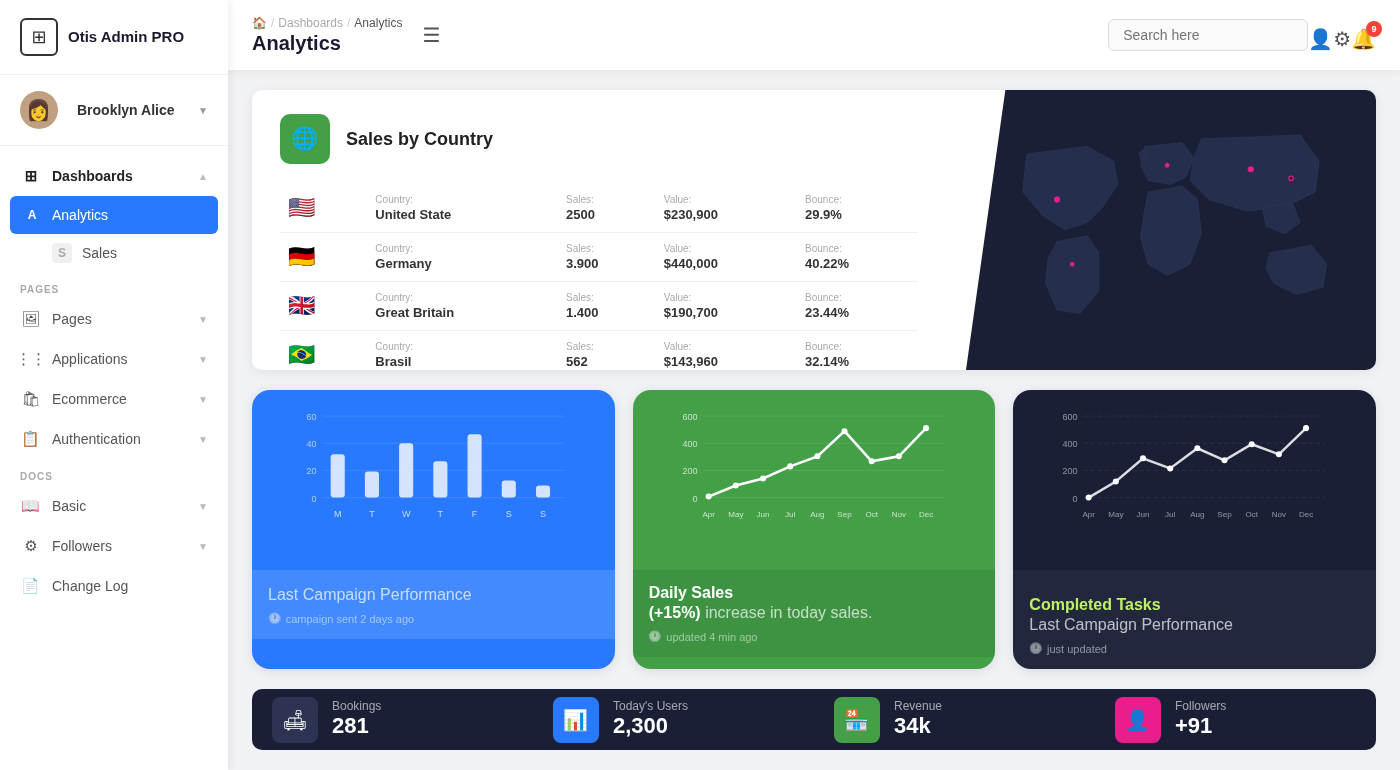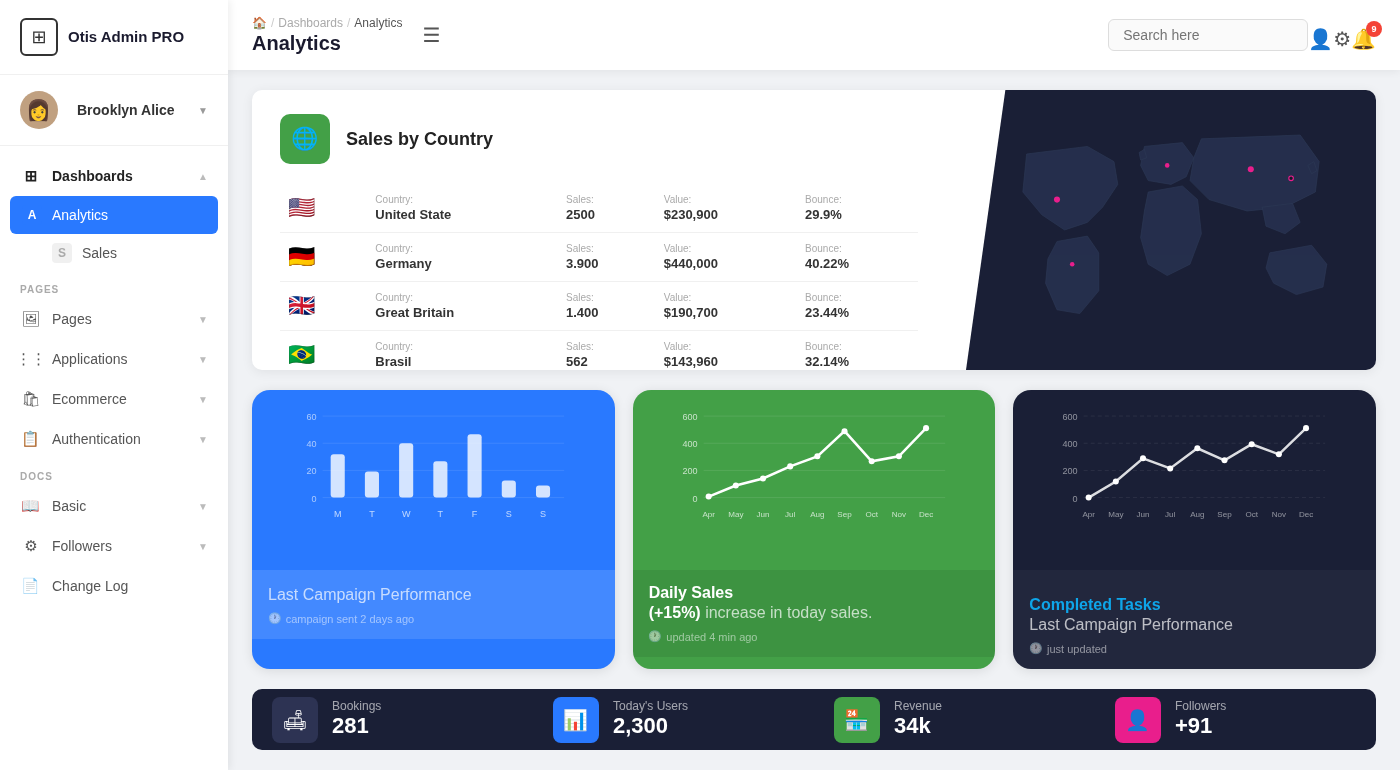--- a/index.html
+++ b/index.html
@@ -193,21 +193,21 @@
     .chart-card-green { background: #43a047; }
     .chart-card-dark { background: #1a1f36; }
 
     .chart-area {
       padding: 16px 16px 8px;
       height: 180px;
       position: relative;
     }
     .chart-info { padding: 14px 16px; background: rgba(255,255,255,0.05); }
     .chart-title { font-size: 16px; font-weight: 700; color: #fff; }
-    .chart-card-dark .chart-title { color: #0ea5e9; margin-top: 12px; }
+    .chart-card-dark .chart-title { color: #bef264; margin-top: 12px; }
     .chart-subtitle { font-size: 16px; color: rgba(255,255,255,0.7); margin-top: 2px; }
     .chart-subtitle .highlight { color: #fff; font-weight: 700; }
     .chart-time { font-size: 11px; color: rgba(255,255,255,0.5); margin-top: 8px; display: flex; align-items: center; gap: 4px; }
     .chart-card-blue .chart-info { background: rgba(255,255,255,0.12); }
     .chart-card-green .chart-info { background: rgba(0,0,0,0.08); }
     .chart-card-dark .chart-info { background: rgba(255,255,255,0.04); }
 
     
     .stats-bar {
       display: flex;

